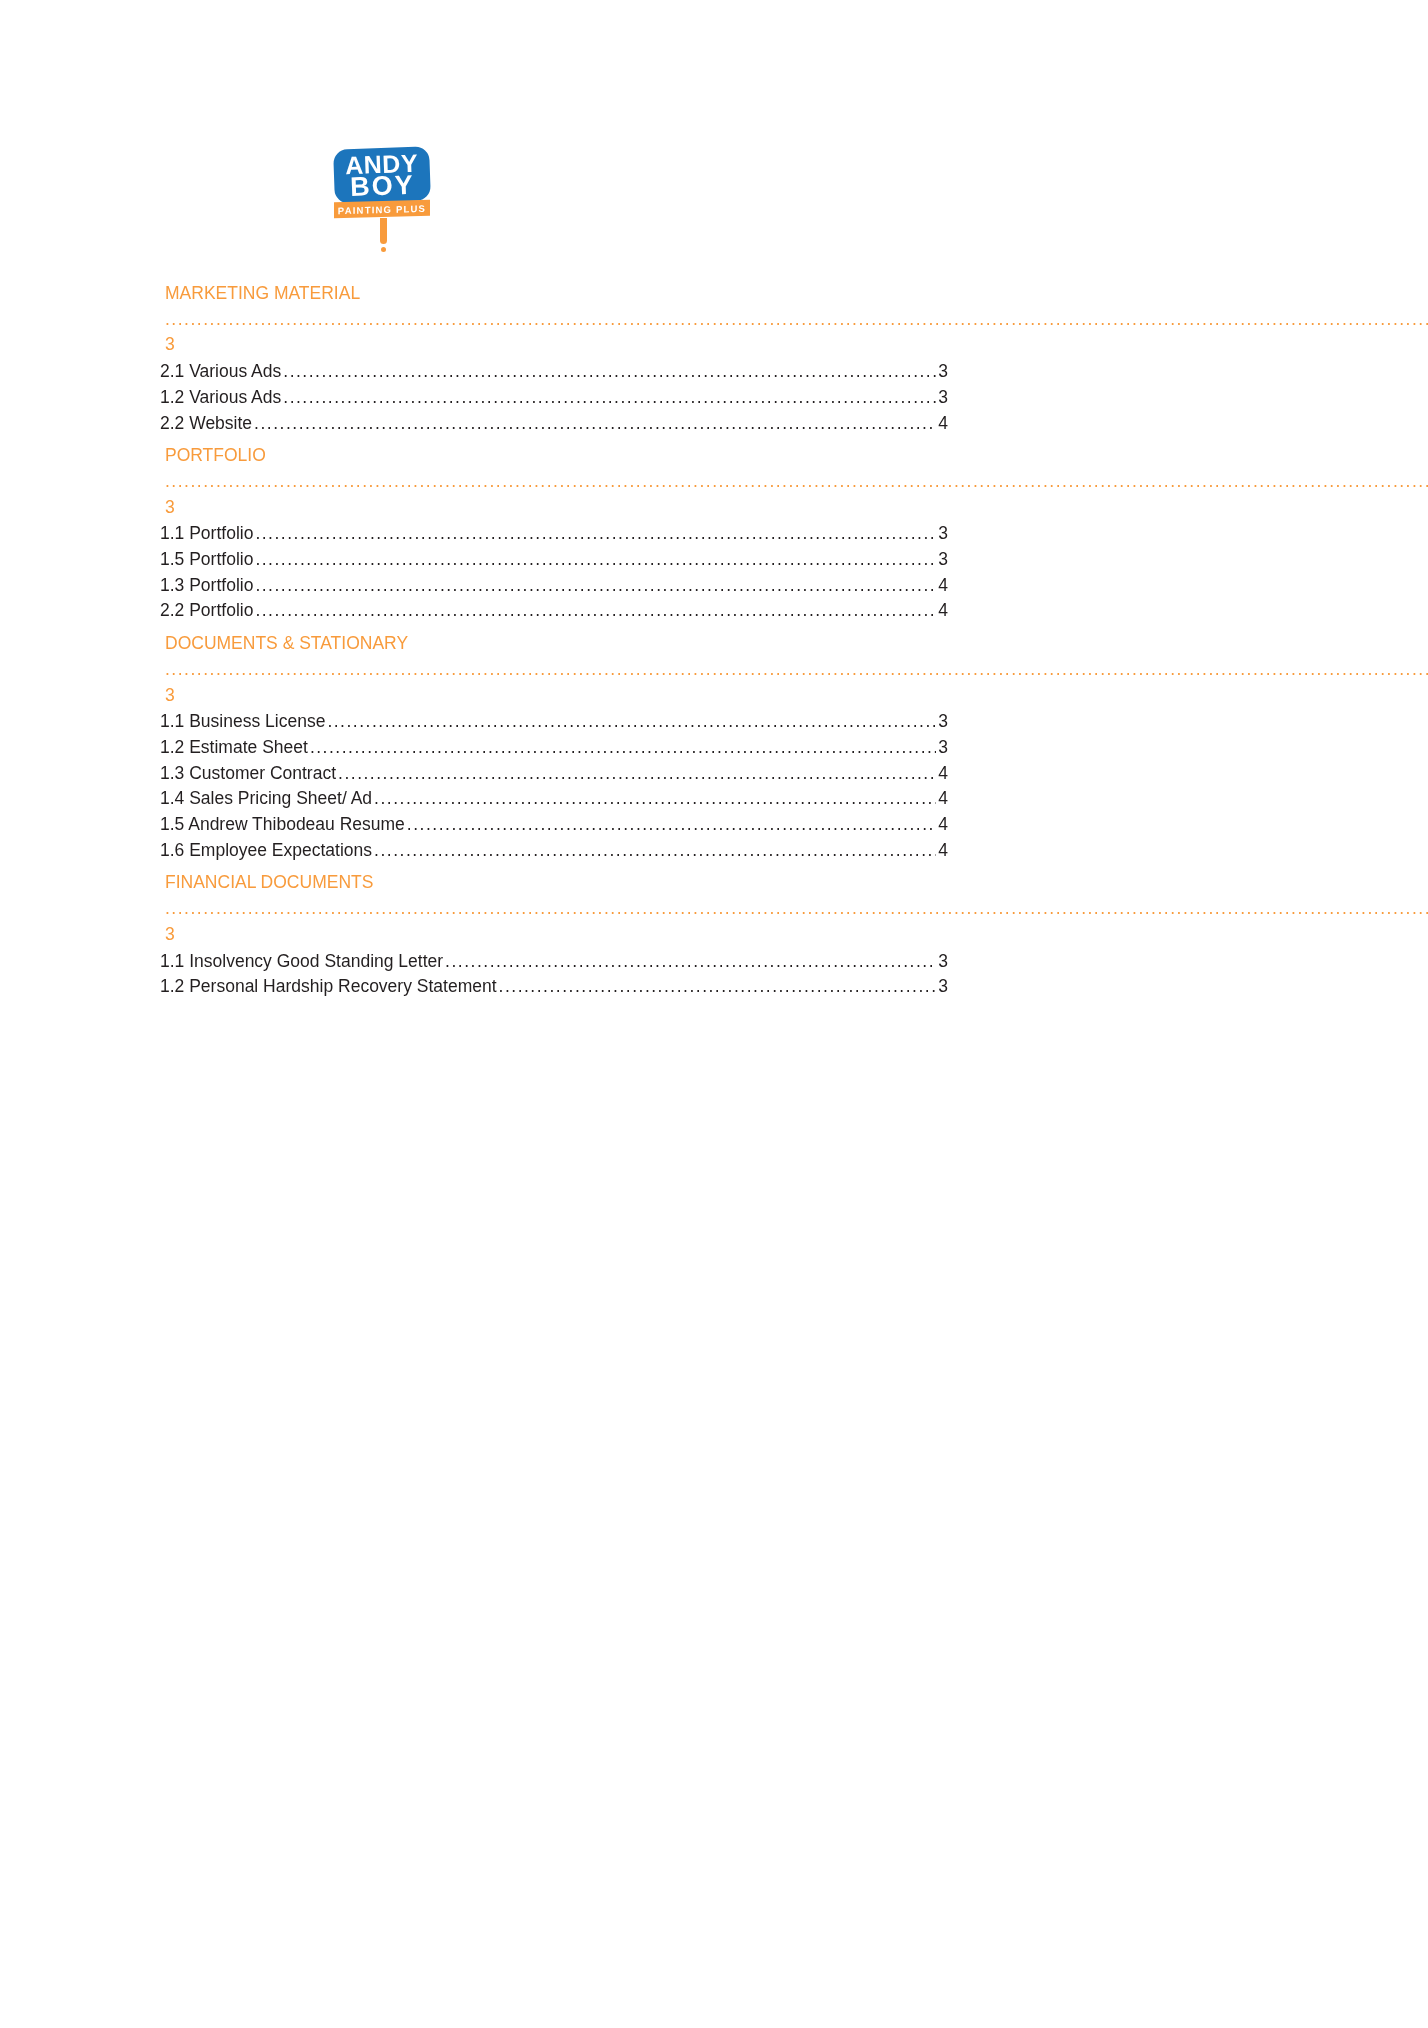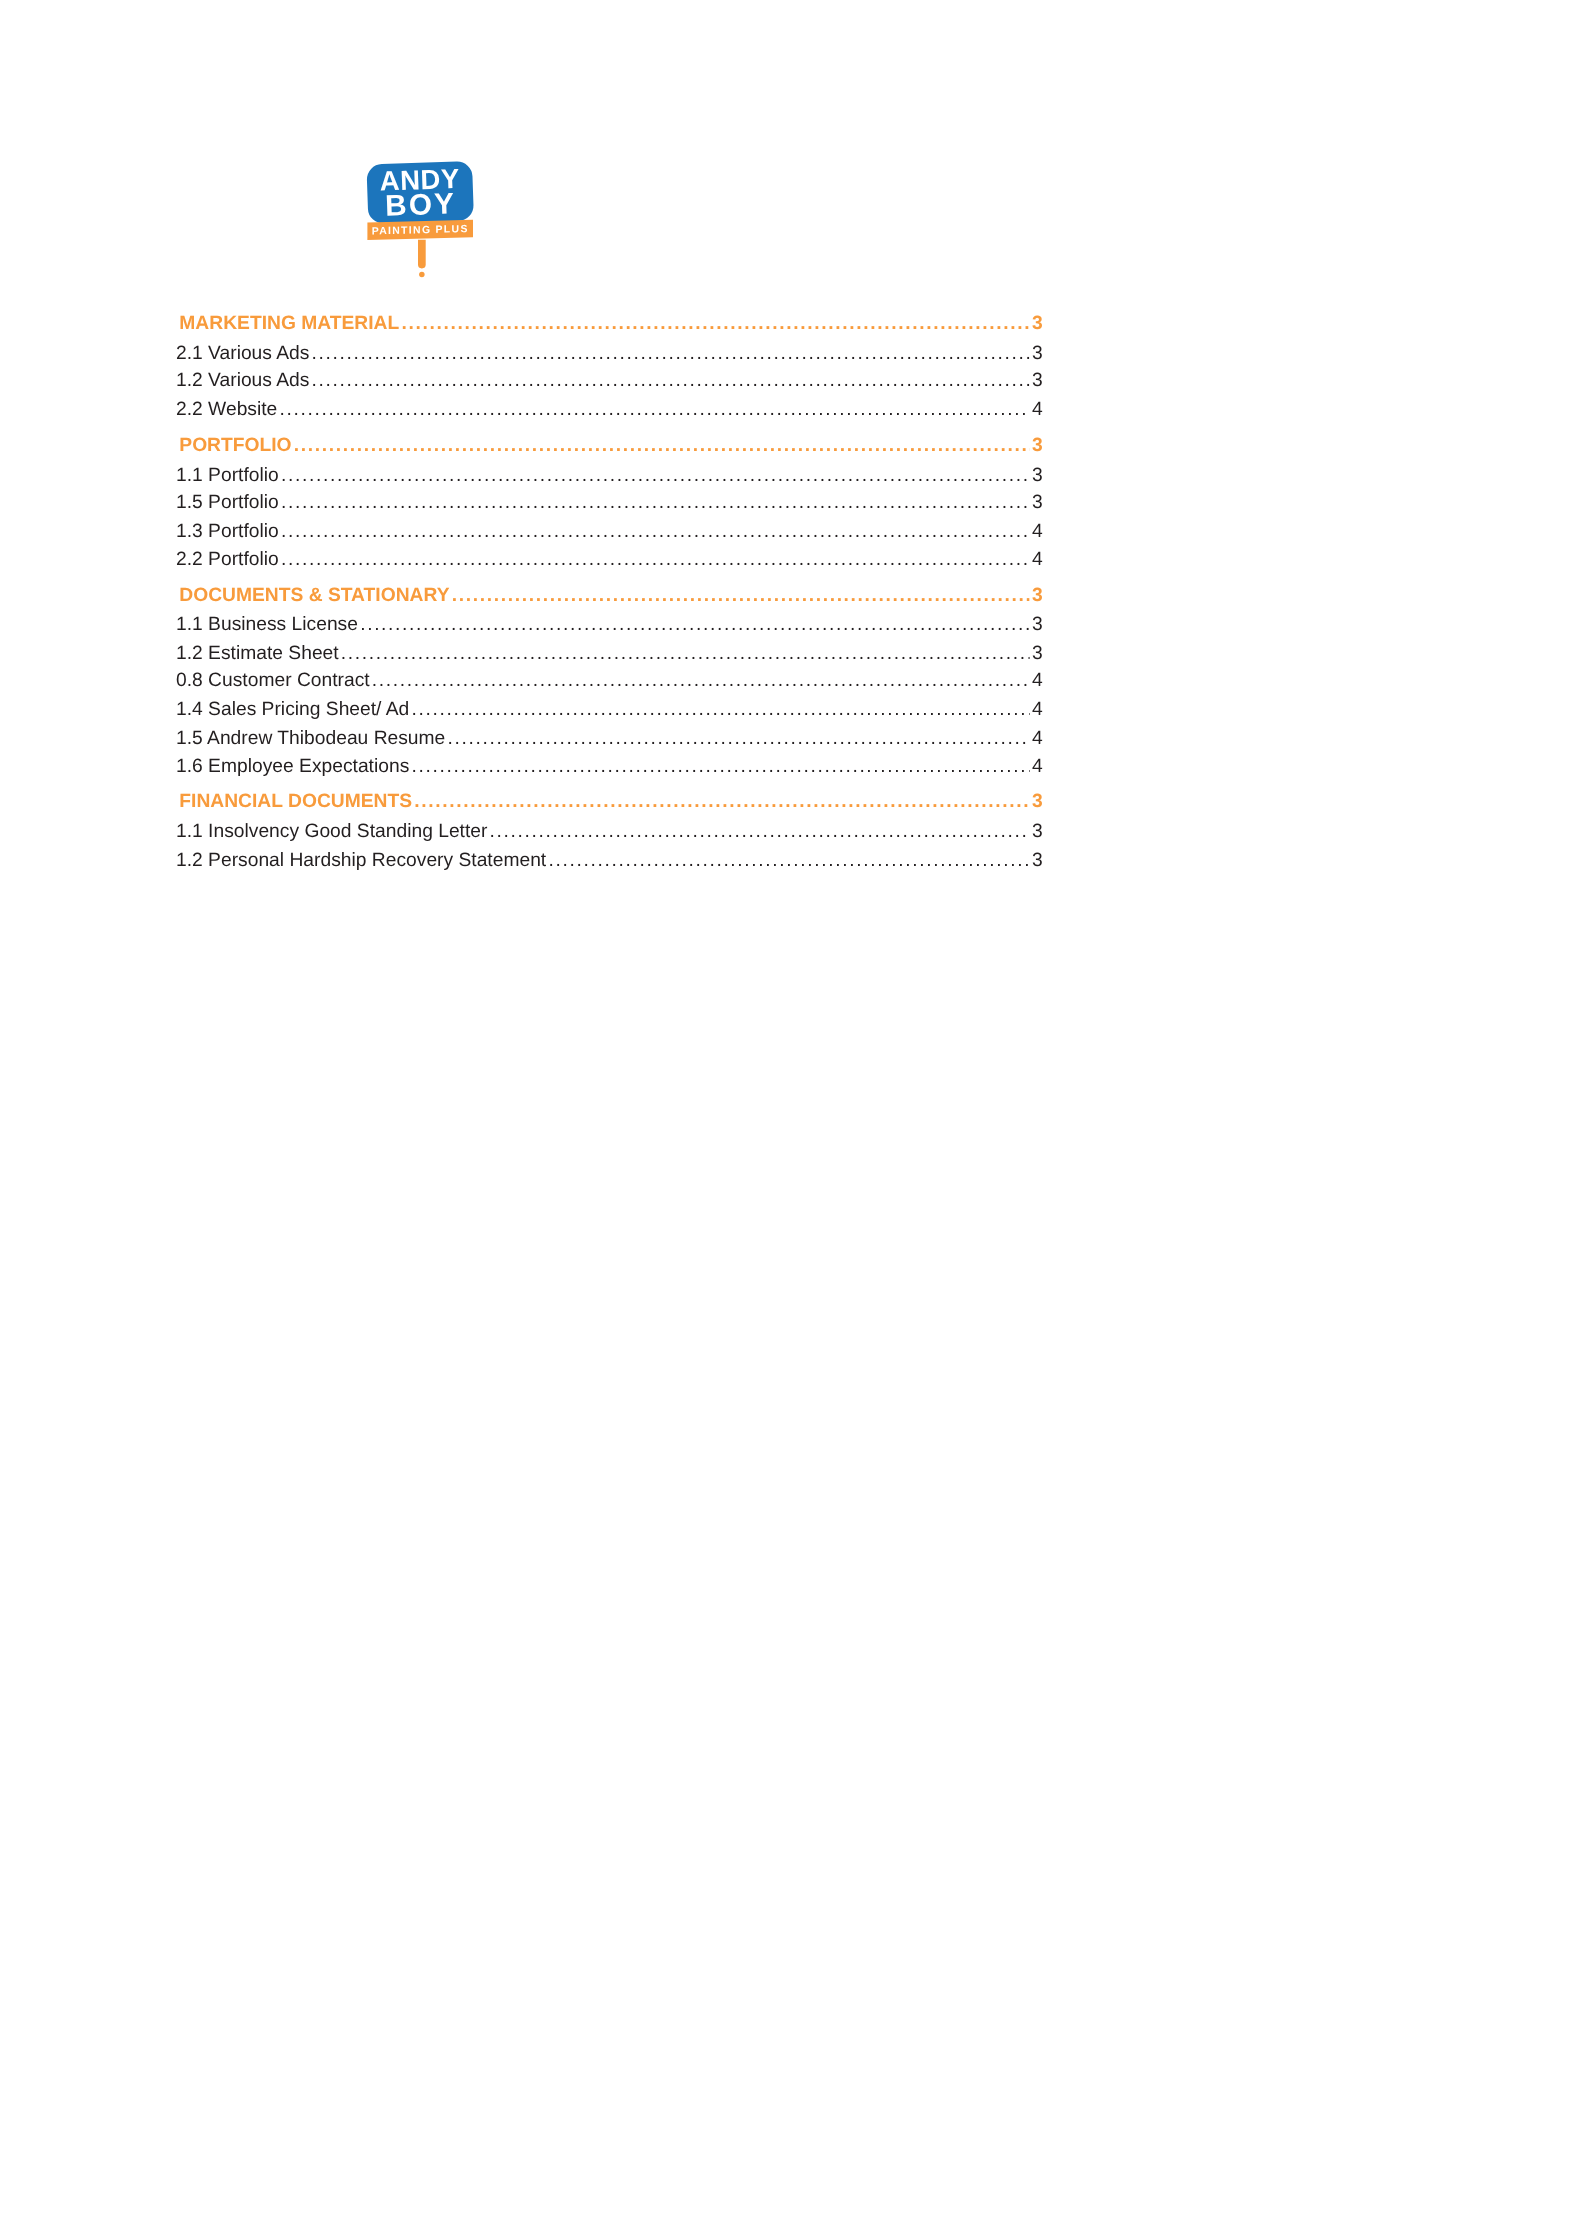--- a/index.html
+++ b/index.html
@@ -98,23 +98,24 @@
     flex: 1 1 auto;
     overflow: hidden;
     white-space: nowrap;
     letter-spacing: 1.5px;
     margin: 0 2px;
   }
   .toc-row .pg { white-space: nowrap; flex: 0 0 auto; }
 
   .section-head {
     color: var(--accent-orange, #F89B3C);
-    font-weight: bold;
+    font-weight: normal;
     margin-bottom: 1px;
     padding-left: 3px;
+    flex-direction: column;
   }
 </style>
 </head>
 <body>
 
 <div class="page">
 
   <div class="logo">
     <div class="logo-blob">
       <span class="l1">ANDY</span>
@@ -185,21 +186,21 @@
           <span class="label">1.1 Business License</span>
           <span class="leader" aria-hidden="true">............................................................................................................................................................................................................................................................................................................</span>
           <span class="pg">3</span>
         </div>
         <div class="toc-row entry">
           <span class="label">1.2 Estimate Sheet</span>
           <span class="leader" aria-hidden="true">............................................................................................................................................................................................................................................................................................................</span>
           <span class="pg">3</span>
         </div>
         <div class="toc-row entry">
-          <span class="label">0.8 Customer Contract</span>
+          <span class="label">1.3 Customer Contract</span>
           <span class="leader" aria-hidden="true">............................................................................................................................................................................................................................................................................................................</span>
           <span class="pg">4</span>
         </div>
         <div class="toc-row entry">
           <span class="label">1.4 Sales Pricing Sheet/ Ad</span>
           <span class="leader" aria-hidden="true">............................................................................................................................................................................................................................................................................................................</span>
           <span class="pg">4</span>
         </div>
         <div class="toc-row entry">
           <span class="label">1.5 Andrew Thibodeau Resume</span>

